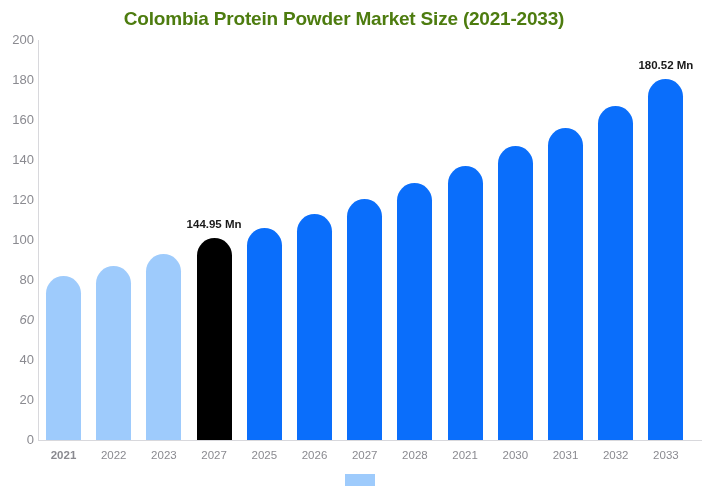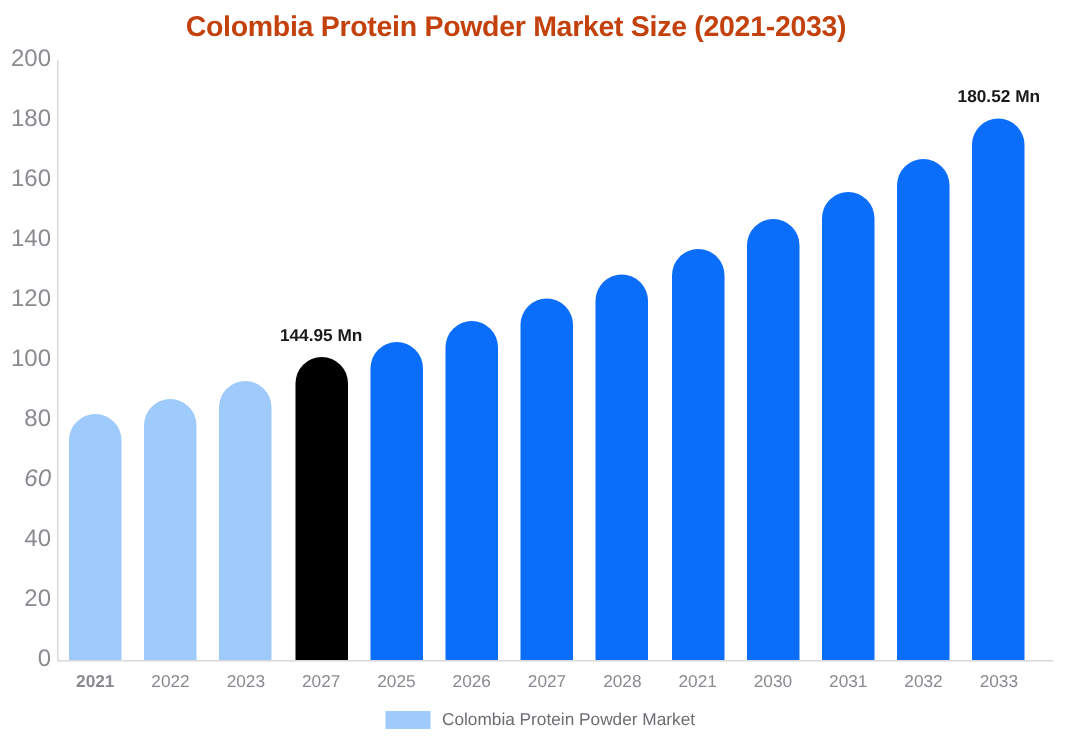--- a/index.html
+++ b/index.html
@@ -5,35 +5,35 @@
   html,body{margin:0;padding:0;}
   body{
     width:720px;height:500px;background:#ffffff;
     font-family:"Liberation Sans", sans-serif;
     overflow:hidden;position:relative;
   }
   #chart-root{position:absolute;left:0;top:0;width:720px;height:500px;}
 
   .chart-title{
     position:absolute;left:0;top:8px;width:688px;text-align:center;
-    font-size:19px;font-weight:bold;color:#c2410c;letter-spacing:-0.2px;
+    font-size:19px;font-weight:bold;color:#4d7c0f;letter-spacing:-0.2px;
   }
 
   .y-axis-line{
     position:absolute;left:38px;top:40px;width:1px;height:400px;
     background:#d8d8dc;
   }
   .x-axis-line{
     position:absolute;left:38px;top:440px;width:664px;height:1px;
     background:#d8d8dc;
   }
 
   .y-tick{
     position:absolute;right:0;width:34px;text-align:right;
-    font-size:16px;color:#8a8a90;line-height:12px;
+    font-size:13px;color:#8a8a90;line-height:12px;
   }
   .y-ticks{position:absolute;left:0;top:0;width:34px;height:500px;}
 
   .bars-layer{position:absolute;left:38px;top:40px;width:664px;height:400px;}
 
   .bar{
     position:absolute;bottom:0;width:35px;
     border-top-left-radius:17.5px;border-top-right-radius:17.5px;
   }
   .bar.light{background:#9ecbfc;}
@@ -111,16 +111,15 @@
       <div class="x-tick" style="left: 351.9px;">2028</div>
       <div class="x-tick" style="left: 402.1px;">2021</div>
       <div class="x-tick" style="left: 452.3px;">2030</div>
       <div class="x-tick" style="left: 502.5px;">2031</div>
       <div class="x-tick" style="left: 552.7px;">2032</div>
       <div class="x-tick" style="left: 602.9px;">2033</div>
     </div>
 
   <div class="legend">
     <span class="legend-swatch"></span>
-    <span class="legend-label">Colombia Protein Powder Market</span>
   </div>
 
 </div>
 
 </body></html>

